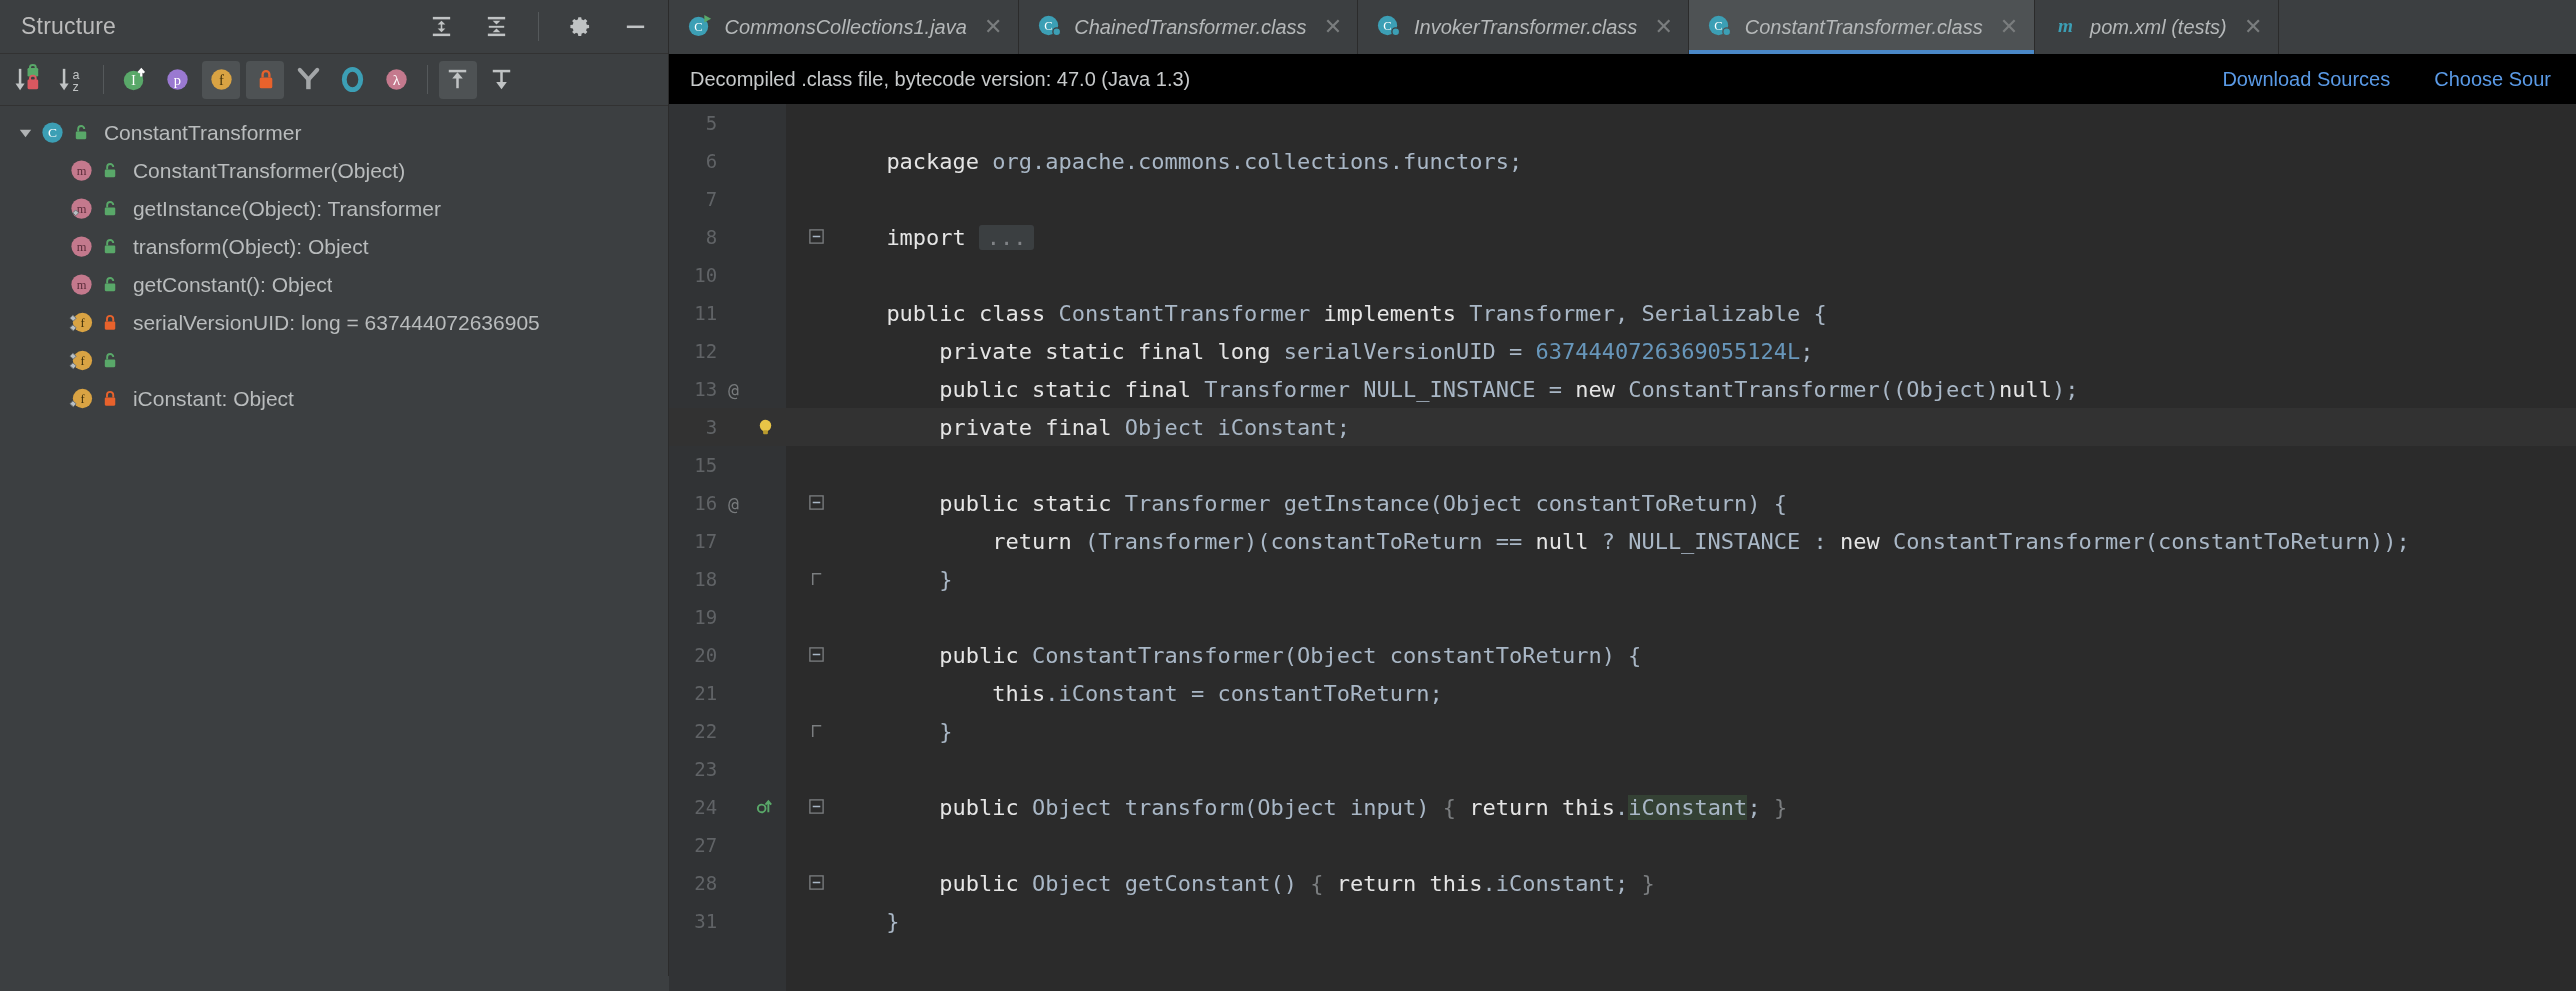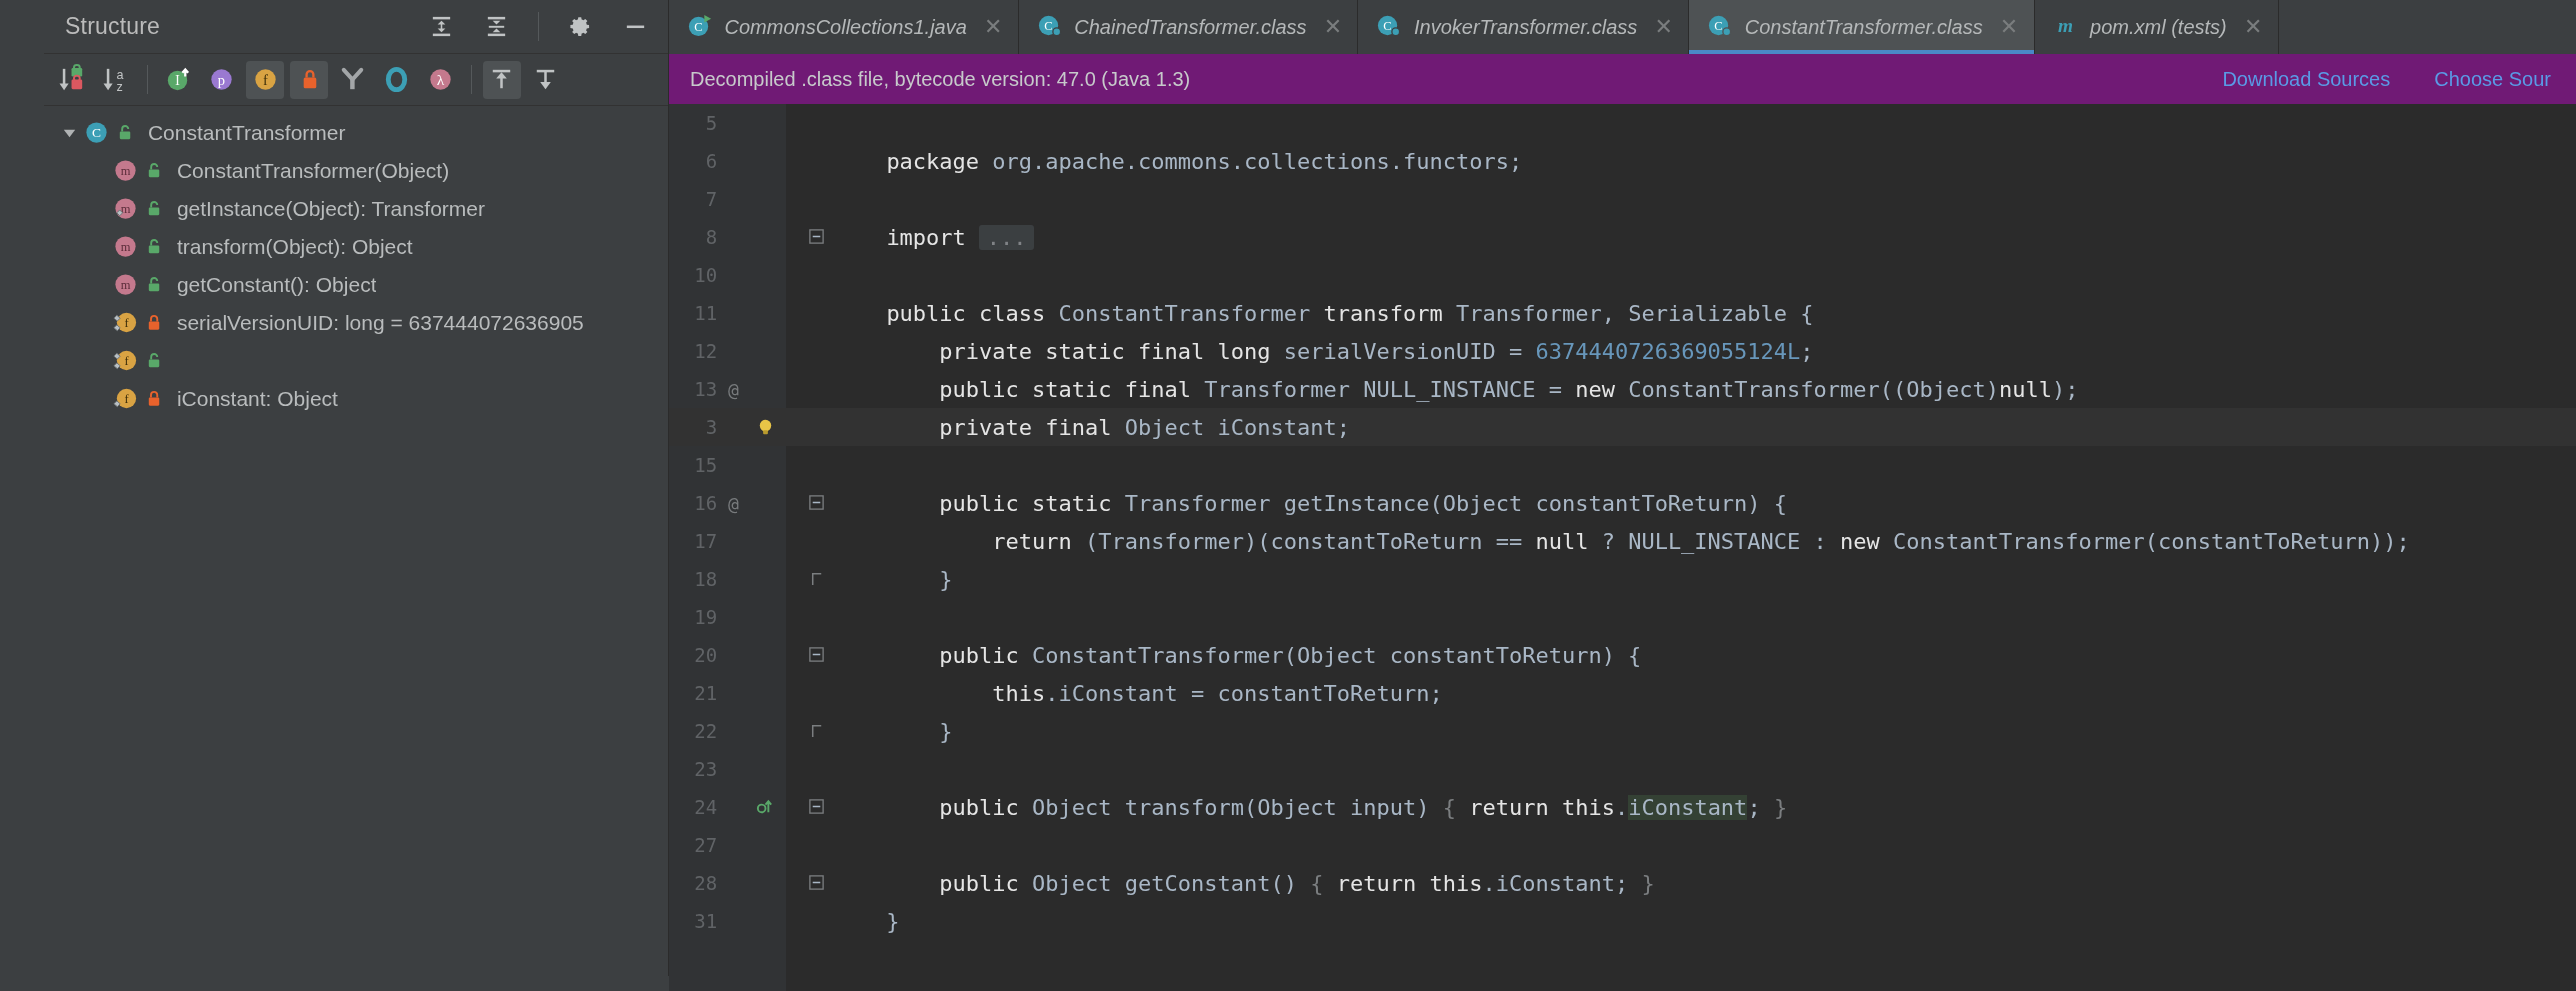--- a/index.html
+++ b/index.html
@@ -6,21 +6,21 @@
   html, body {
     width: 2576px; height: 992px;
     background: #3c3f41;
     font-family: "Liberation Sans", sans-serif;
     overflow: hidden;
   }
   .app { display: flex; width: 2576px; height: 992px; }
 
   
   .structure { width: 669px; height: 976px; background: #3c3f41; display: flex; flex-direction: column;
-               border-right: 1px solid #2b2b2b; flex: 0 0 669px; padding-left: 44px; }
+               border-right: 1px solid #2b2b2b; flex: 0 0 669px; }
   .st-header { height: 54px; display: flex; align-items: center; padding: 0 13.4px 0 21px;
                border-bottom: 1px solid #323232; }
   .st-title { font-size: 23px; color: #bbbbbb; letter-spacing: 0.2px; flex: 1; }
   .st-hdr-icons { display: flex; align-items: center; gap: 17px; }
   .ico-btn { width: 38px; height: 38px; display: flex; align-items: center; justify-content: center;
              border-radius: 3.8px; }
   .ico-btn.sel { background: #4e5254; }
   .vsep { width: 1px; height: 29px; background: #55595b; margin: 0 5.7px; }
 
   .st-toolbar { height: 52px; display: flex; align-items: center; gap: 5.7px; padding: 0 9.6px;
@@ -40,21 +40,21 @@
   .editor { flex: 1; display: flex; flex-direction: column; background: #2b2b2b; min-width: 0; }
 
   .tabs { height: 54px; background: #3c3f41; display: flex; align-items: stretch; flex: 0 0 54px; }
   .tab { display: flex; align-items: center; gap: 11.5px; padding: 0 15.3px 0 17px;
          border-right: 1px solid #2b2b2b; position: relative; max-width: 440px; }
   .tab .t-label { font-size: 20px; color: #b5b8b9; white-space: nowrap; font-style: italic; }
   .tab.active { background: #4e5254; }
   .tab.active::after { content: ""; position: absolute; left: 0; right: 0; bottom: 0; height: 3.8px; background: #4a88c7; }
   .tab .close { font-size: 22px; color: #7a7d7e; line-height: 1; margin-left: 5.7px; }
 
-  .banner { height: 50px; background: #701a75; display: flex; align-items: center;
+  .banner { height: 50px; background: #000000; display: flex; align-items: center;
             padding: 0 25px 0 21px; flex: 0 0 50px; }
   .banner-text { font-size: 20px; color: #c7cacb; flex: 1; white-space: nowrap; }
   .banner-link { font-size: 20px; color: #5a9ae6; margin-left: 44px; white-space: nowrap; }
 
   .code-area { flex: 1; display: flex; background: #2b2b2b; overflow: hidden; position: relative; }
   .gutter { width: 117px; flex: 0 0 117px; background: #313335; position: relative; }
   .code-scroll { flex: 1; position: relative; overflow: hidden; }
 
   .ln-row { height: 38px; display: flex; align-items: center; position: relative; }
   .ln-num { width: 52px; text-align: right; font-family: "DejaVu Sans Mono", monospace;
@@ -566,21 +566,21 @@
         </div>
       <div class="code-scroll" id="code">
           <div class="code-line"><span style="display: inline-block; width: 34px; text-align: center;"></span></div>
           <div class="code-line"><span style="display: inline-block; width: 34px; text-align: center;"></span><span class="plain">    </span><span class="kw">package</span><span class="plain"> org.apache.commons.collections.functors;</span></div>
           <div class="code-line"><span style="display: inline-block; width: 34px; text-align: center;"></span></div>
           <div class="code-line"><span style="display: inline-block; width: 34px; text-align: center;"><svg width="17" height="17" viewBox="0 0 18 18">
                 <rect x="2" y="2" width="14" height="14" fill="none" stroke="#7b7e80" stroke-width="1.4"></rect>
                 <rect x="5" y="8.2" width="8" height="1.6" fill="#a9b7c6"></rect>
               </svg></span><span class="plain">    </span><span class="kw">import</span><span class="plain"> </span><span class="dots">...</span></div>
           <div class="code-line"><span style="display: inline-block; width: 34px; text-align: center;"></span></div>
-          <div class="code-line"><span style="display: inline-block; width: 34px; text-align: center;"></span><span class="plain">    </span><span class="kw">public</span><span class="plain"> </span><span class="kw">class</span><span class="plain"> ConstantTransformer </span><span class="kw">transform</span><span class="plain"> Transformer, Serializable {</span></div>
+          <div class="code-line"><span style="display: inline-block; width: 34px; text-align: center;"></span><span class="plain">    </span><span class="kw">public</span><span class="plain"> </span><span class="kw">class</span><span class="plain"> ConstantTransformer </span><span class="kw">implements</span><span class="plain"> Transformer, Serializable {</span></div>
           <div class="code-line"><span style="display: inline-block; width: 34px; text-align: center;"></span><span class="plain">        </span><span class="kw">private</span><span class="plain"> </span><span class="kw">static</span><span class="plain"> </span><span class="kw">final</span><span class="plain"> </span><span class="kw">long</span><span class="plain"> serialVersionUID = </span><span class="num">6374440726369055124L</span><span class="plain">;</span></div>
           <div class="code-line"><span style="display: inline-block; width: 34px; text-align: center;"></span><span class="plain">        </span><span class="kw">public</span><span class="plain"> </span><span class="kw">static</span><span class="plain"> </span><span class="kw">final</span><span class="plain"> Transformer NULL_INSTANCE = </span><span class="kw">new</span><span class="plain"> ConstantTransformer((Object)</span><span class="kw">null</span><span class="plain">);</span></div>
           <div class="code-line hl"><span style="display: inline-block; width: 34px; text-align: center;"></span><span class="plain">        </span><span class="kw">private</span><span class="plain"> </span><span class="kw">final</span><span class="plain"> Object iConstant;</span></div>
           <div class="code-line"><span style="display: inline-block; width: 34px; text-align: center;"></span></div>
           <div class="code-line"><span style="display: inline-block; width: 34px; text-align: center;"><svg width="17" height="17" viewBox="0 0 18 18">
                 <rect x="2" y="2" width="14" height="14" fill="none" stroke="#7b7e80" stroke-width="1.4"></rect>
                 <rect x="5" y="8.2" width="8" height="1.6" fill="#a9b7c6"></rect>
               </svg></span><span class="plain">        </span><span class="kw">public</span><span class="plain"> </span><span class="kw">static</span><span class="plain"> Transformer getInstance(Object constantToReturn) {</span></div>
           <div class="code-line"><span style="display: inline-block; width: 34px; text-align: center;"></span><span class="plain">            </span><span class="kw">return</span><span class="plain"> (Transformer)(constantToReturn == </span><span class="kw">null</span><span class="plain"> ? NULL_INSTANCE : </span><span class="kw">new</span><span class="plain"> ConstantTransformer(constantToReturn));</span></div>
           <div class="code-line"><span style="display: inline-block; width: 34px; text-align: center;"><svg width="17" height="17" viewBox="0 0 18 18">

